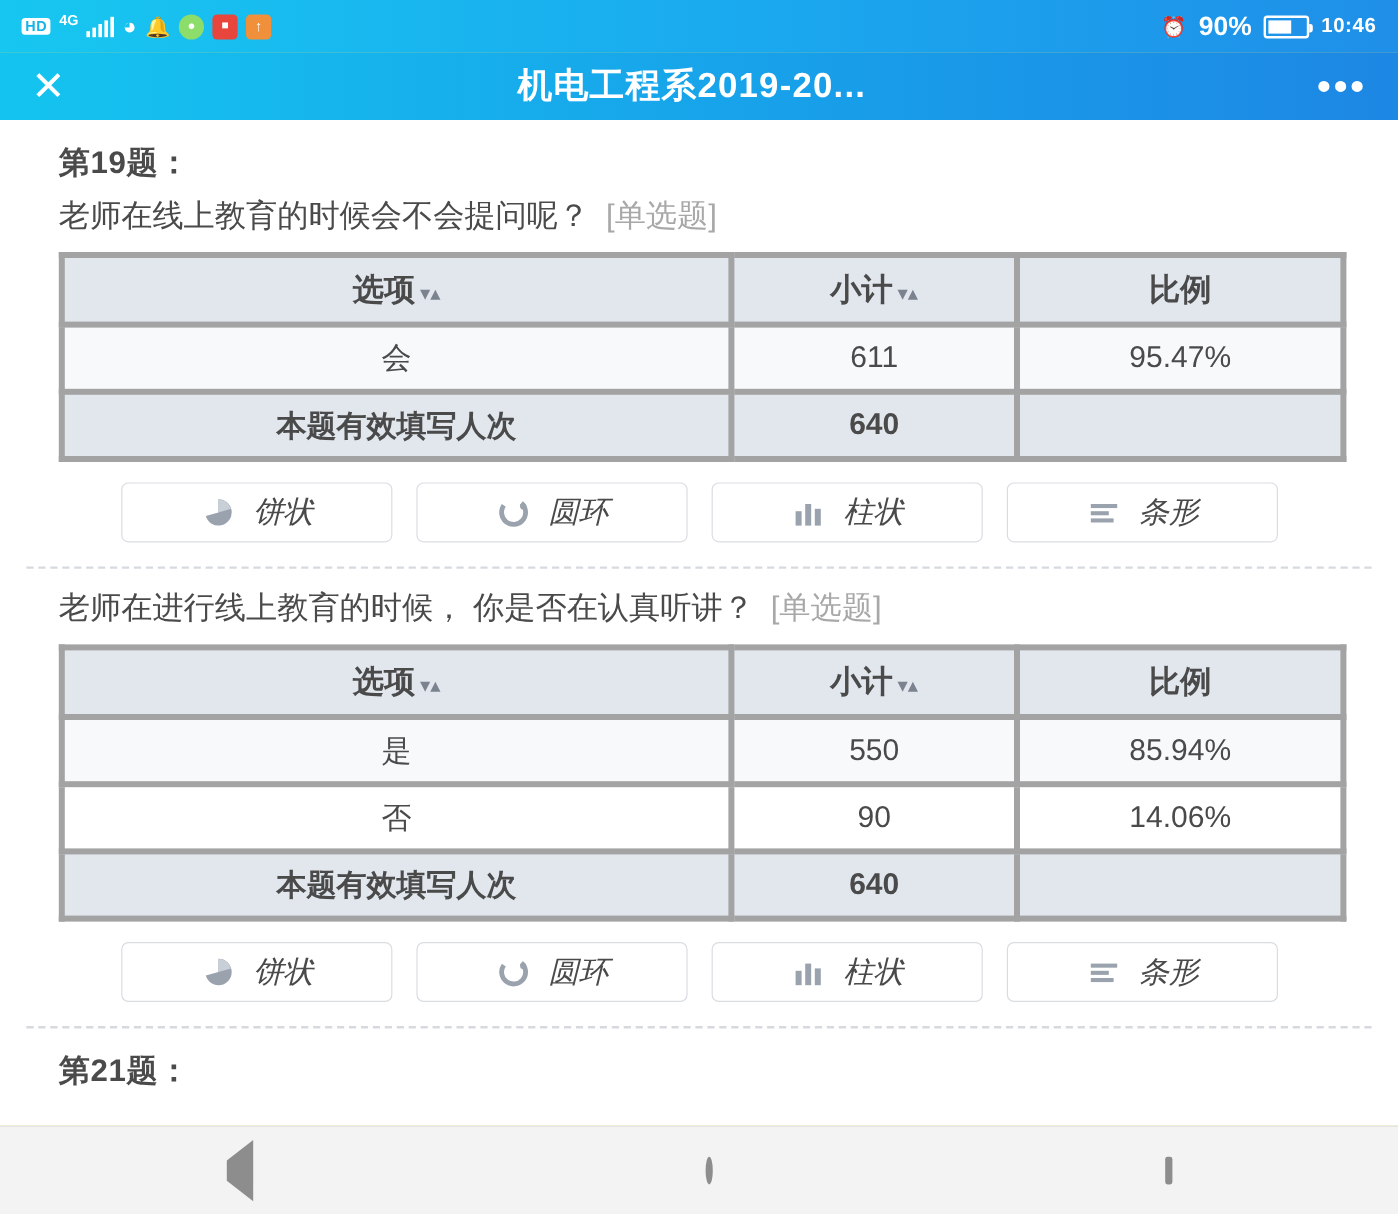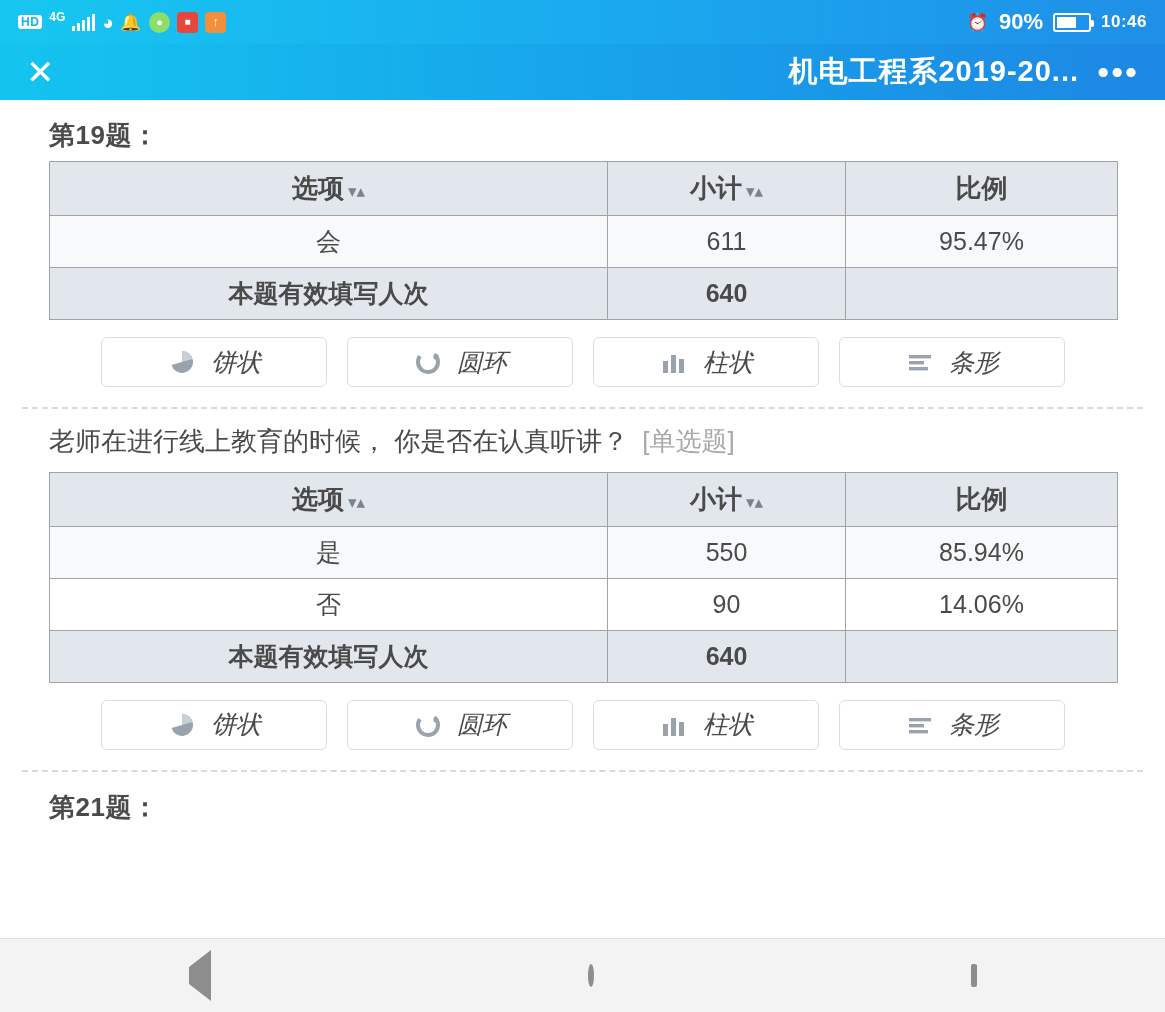--- a/index.html
+++ b/index.html
@@ -78,21 +78,21 @@
     display: flex; align-items: center;
     color: #ffffff;
     padding: 0 26px;
     flex: 0 0 auto;
   }
   .close-x {
     font-size: 34px; font-weight: 300; line-height: 1;
     width: 48px; text-align: left;
   }
   .tb-title {
-    flex: 1 1 auto; text-align: right;
+    flex: 1 1 auto; text-align: center;
     font-size: 29px; font-weight: bold;
     letter-spacing: 1px;
     white-space: nowrap; overflow: hidden; text-overflow: ellipsis;
   }
   .tb-dots { width: 60px; text-align: right; font-size: 34px; line-height: 0.5; letter-spacing: 2px; }
 
   
   .content {
     flex: 1 1 auto;
     overflow: hidden;
@@ -113,21 +113,21 @@
 
   table.stat {
     width: 1068px;
     margin-left: 27px;
     border-collapse: collapse;
     table-layout: fixed;
     font-size: 25px;
     color: #4a4a4a;
   }
   table.stat th, table.stat td {
-    border: 1px solid #a3a3a3;
+    border: 5px solid #a3a3a3;
     text-align: center;
     padding: 9px 4px;
     height: 46px;
   }
   table.stat thead th {
     background: #e2e7ee;
     font-weight: bold;
     font-size: 26px;
   }
   .sortarrow { color: #7b8390; font-size: 17px; margin-left: 4px; }
@@ -213,20 +213,23 @@
   <div class="titlebar">
     <span class="close-x">✕</span>
     <span class="tb-title">机电工程系2019-20...</span>
     <span class="tb-dots">•••</span>
   </div>
 
   <div class="content">
 
     <div class="qblock">
       <div class="qnum">第19题：</div>
+      <div class="qtitle">
+        <span>老师在线上教育的时候会不会提问呢？</span><span class="qtype">[单选题]</span>
+      </div>
       <table class="stat">
         <thead>
           <tr>
             <th class="col-opt"><span>选项</span><span class="sortarrow">▾▴</span></th>
             <th class="col-sub"><span>小计</span><span class="sortarrow">▾▴</span></th>
             <th class="col-pct"><span>比例</span></th>
           </tr>
         </thead>
         <tbody>
           <tr class="alt">

